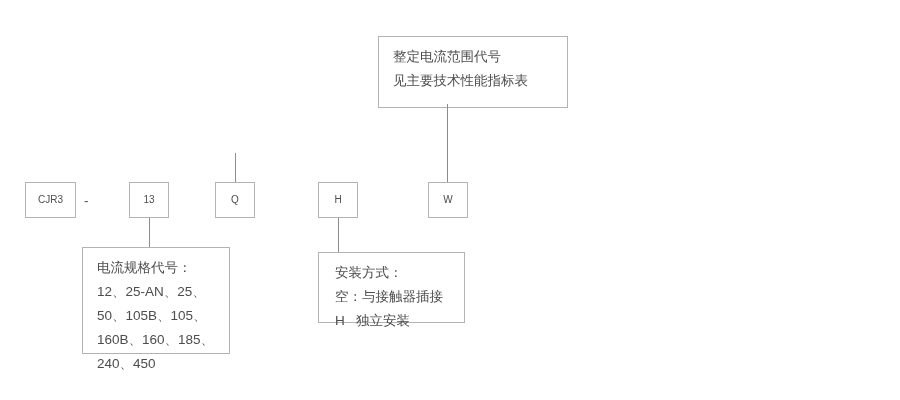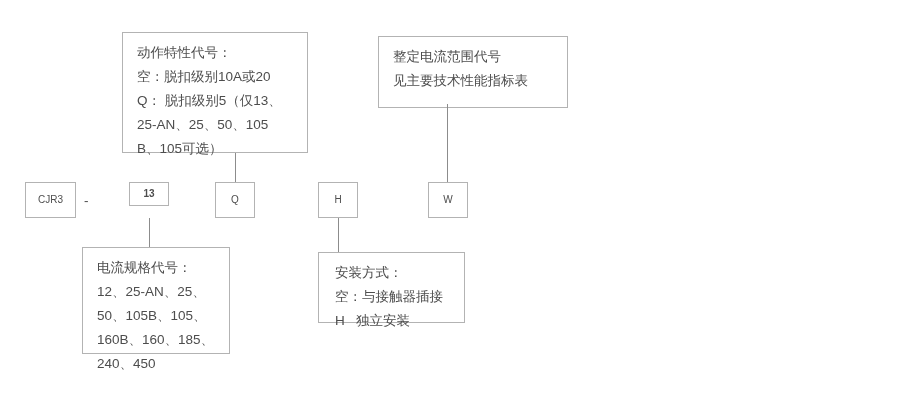--- a/index.html
+++ b/index.html
@@ -48,38 +48,33 @@
     color: #4d4d4d;
     font-size: 13.5px;
     line-height: 14px;
   }
 </style>
 </head>
 <body>
 
 <div id="diagram">
 
-  <div class="box note-box" style="left:122px; top:32px; width:186px; height:121px;">动作特性代号：
-空：脱扣级别10A或20
-Q： 脱扣级别5（仅13、
-25-AN、25、50、105
-B、105可选）</div>
 
   <div class="connector v-line" style="left:235px; top:153px; height:29px;"></div>
 
   <div class="box note-box" style="left:378px; top:36px; width:190px; height:72px;">整定电流范围代号
 见主要技术性能指标表</div>
 
   <div class="connector v-line" style="left:447px; top:104px; height:78px;"></div>
 
   <div class="box code-box" style="left:25px; top:182px; width:51px; height:36px;">CJR3</div>
 
   <div class="sep" style="left:84px; top:194px;">-</div>
 
-  <div class="box code-box" style="left:129px; top:182px; width:40px; height:24px;font-weight:bold;">13</div>
+  <div class="box code-box" style="left:129px; top:182px; width:40px; height:36px;">13</div>
 
   <div class="box code-box" style="left:215px; top:182px; width:40px; height:36px;">Q</div>
 
   <div class="box code-box" style="left:318px; top:182px; width:40px; height:36px;">H</div>
 
   <div class="box code-box" style="left:428px; top:182px; width:40px; height:36px;">W</div>
 
   <div class="connector v-line" style="left:149px; top:218px; height:29px;"></div>
 
   <div class="connector v-line" style="left:338px; top:218px; height:34px;"></div>

